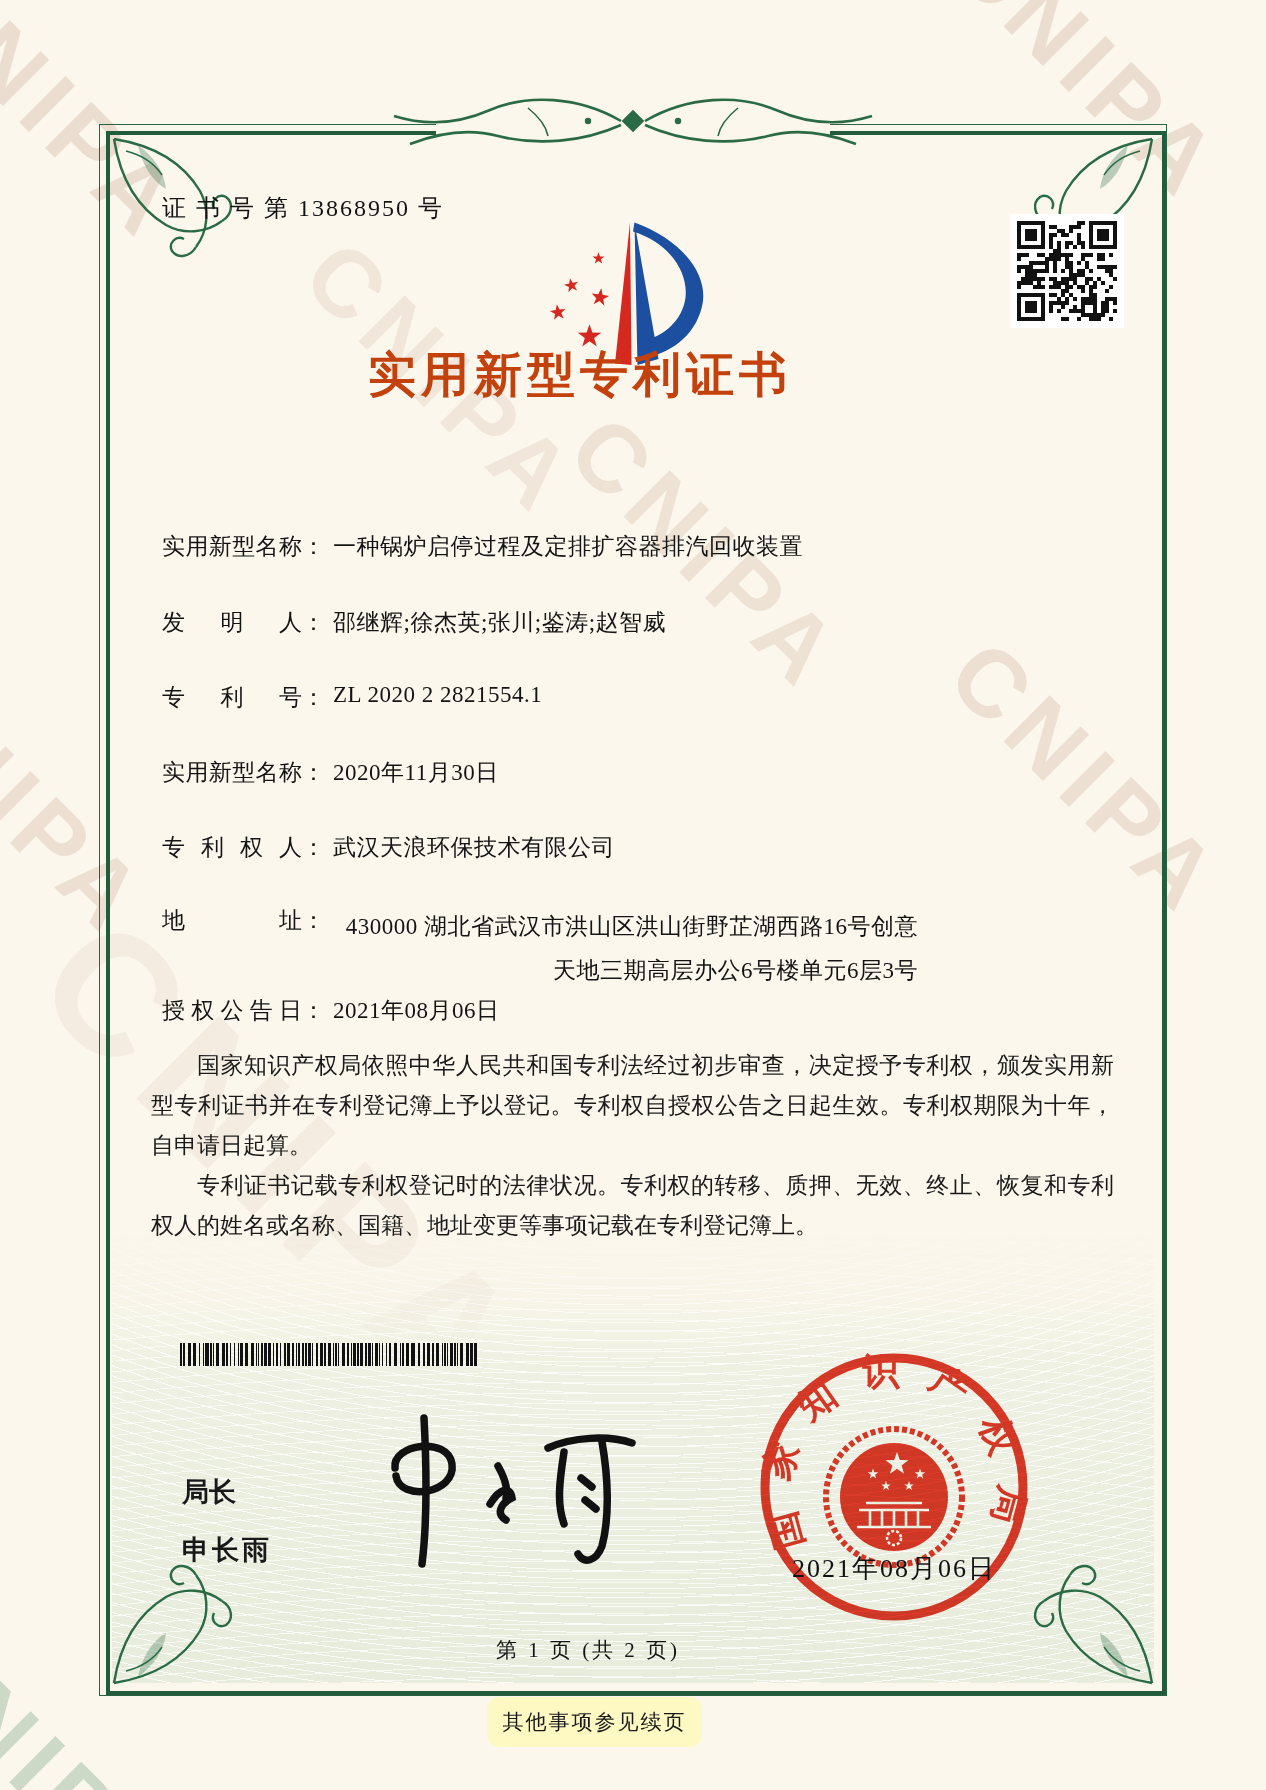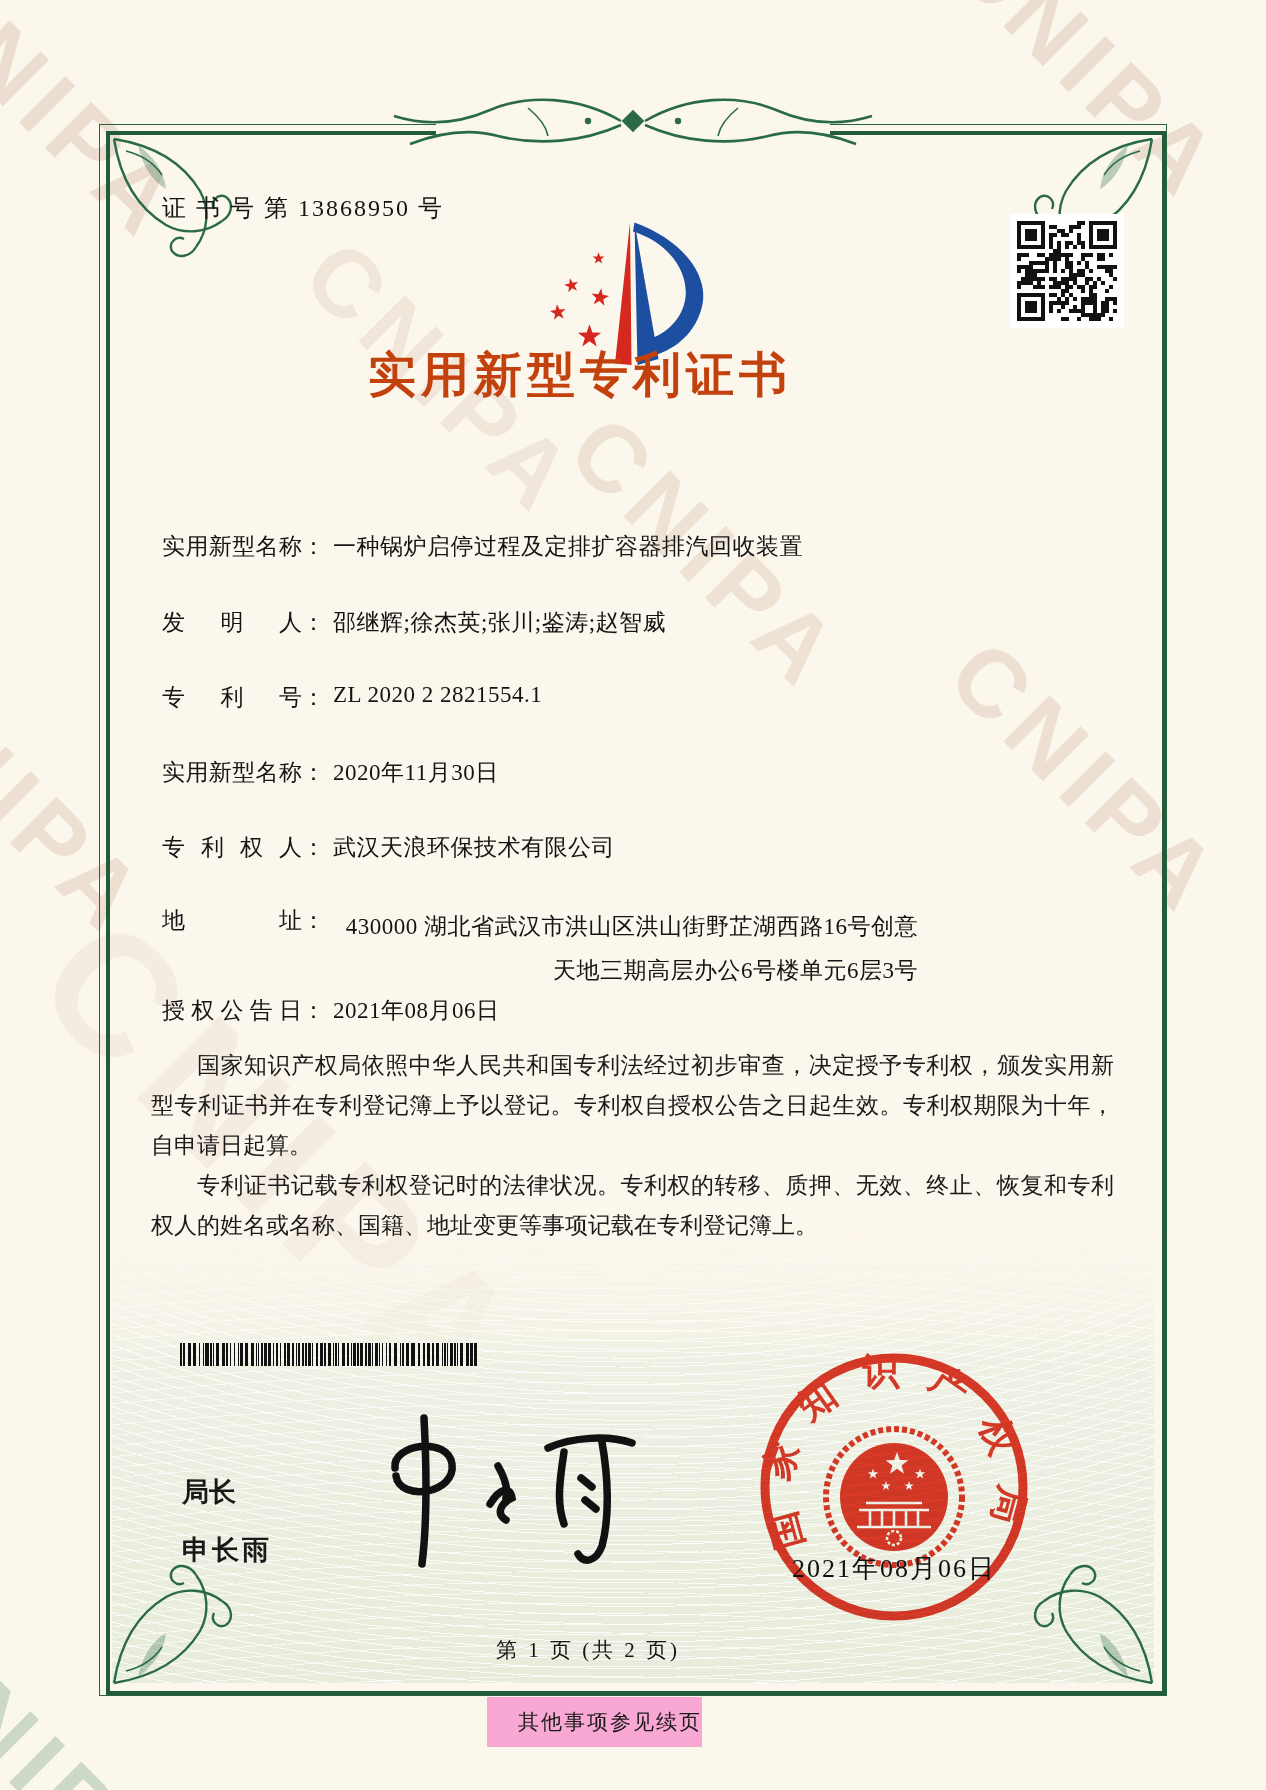--- a/index.html
+++ b/index.html
@@ -53,22 +53,22 @@
   
   .barcode{position:absolute;left:180px;top:1343px;width:300px;height:23px;}
   .director{position:absolute;left:182px;top:1450px;font-family:"Liberation Sans","DejaVu Sans",sans-serif;
             font-size:27px;font-weight:600;color:#191919;margin-top:24px;}
   .director .nm{display:block;margin-top:22px;letter-spacing:3px;}
   .sig{position:absolute;left:340px;top:1406px;width:320px;height:170px;}
   .seal{position:absolute;left:744px;top:1337px;width:300px;height:300px;mix-blend-mode:multiply;opacity:.95;}
   .seal-date{position:absolute;left:744px;top:1551px;width:300px;text-align:center;font-size:26px;
              letter-spacing:2px;color:#111;}
   .page-info{position:absolute;left:438px;top:1636px;width:300px;text-align:center;font-size:21px;letter-spacing:3px;font-family:Liberation Serif, serif;}
-  .note-box{position:absolute;left:487px;top:1697px;width:215px;height:50px;background:#f9a8d4;
-            text-align:right;line-height:50px;font-size:21px;letter-spacing:2px;color:#1a1a1a;}
+  .note-box{position:absolute;left:487px;top:1697px;width:215px;height:50px;background:#fef9c3;
+            text-align:center;line-height:50px;font-size:21px;letter-spacing:2px;color:#1a1a1a;border-radius:12px;}
   svg{display:block}
 </style>
 </head>
 <body>
 
 <svg width="0" height="0" style="position:absolute">
   <defs>
     <path id="st" d="M0,-10 L2.35,-3.24 9.51,-3.09 3.8,1.24 5.88,8.09 0,3.9 -5.88,8.09 -3.8,1.24 -9.51,-3.09 -2.35,-3.24 Z"></path>
     <g id="flourish" fill="none" stroke="#2a6a45" stroke-width="2.4">
       <path d="M6,6 C44,12 74,28 92,58 C102,76 100,98 88,114"></path>

